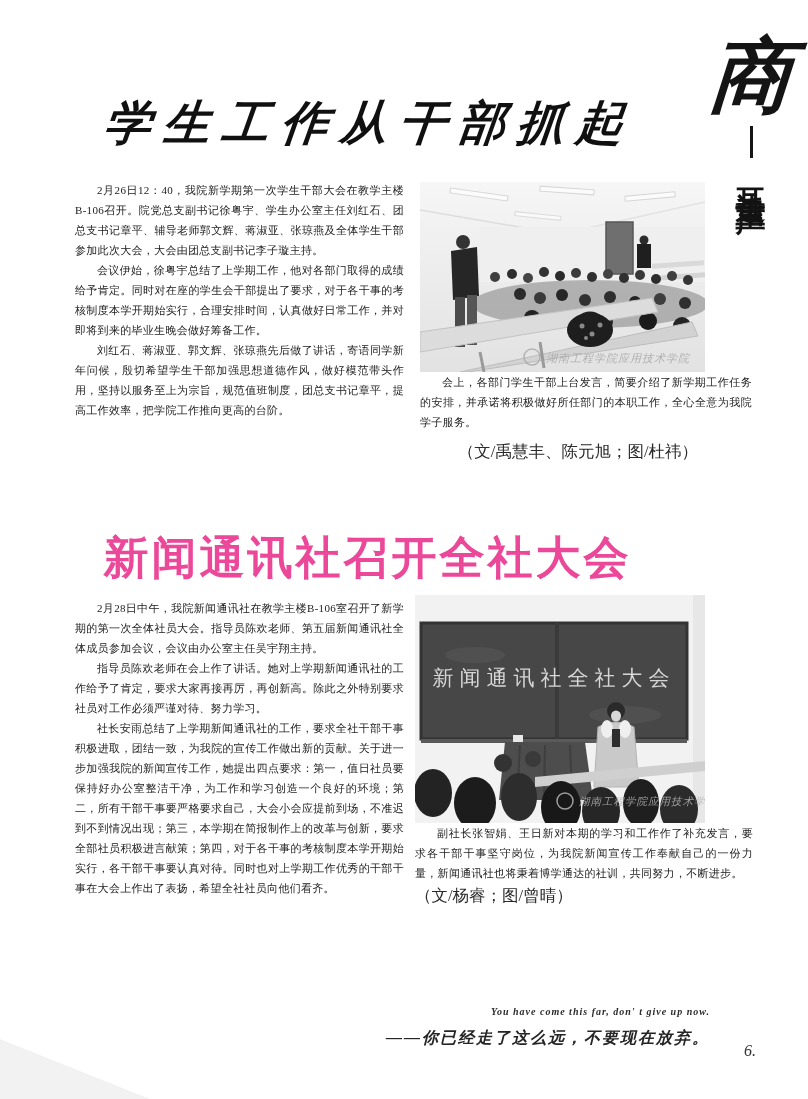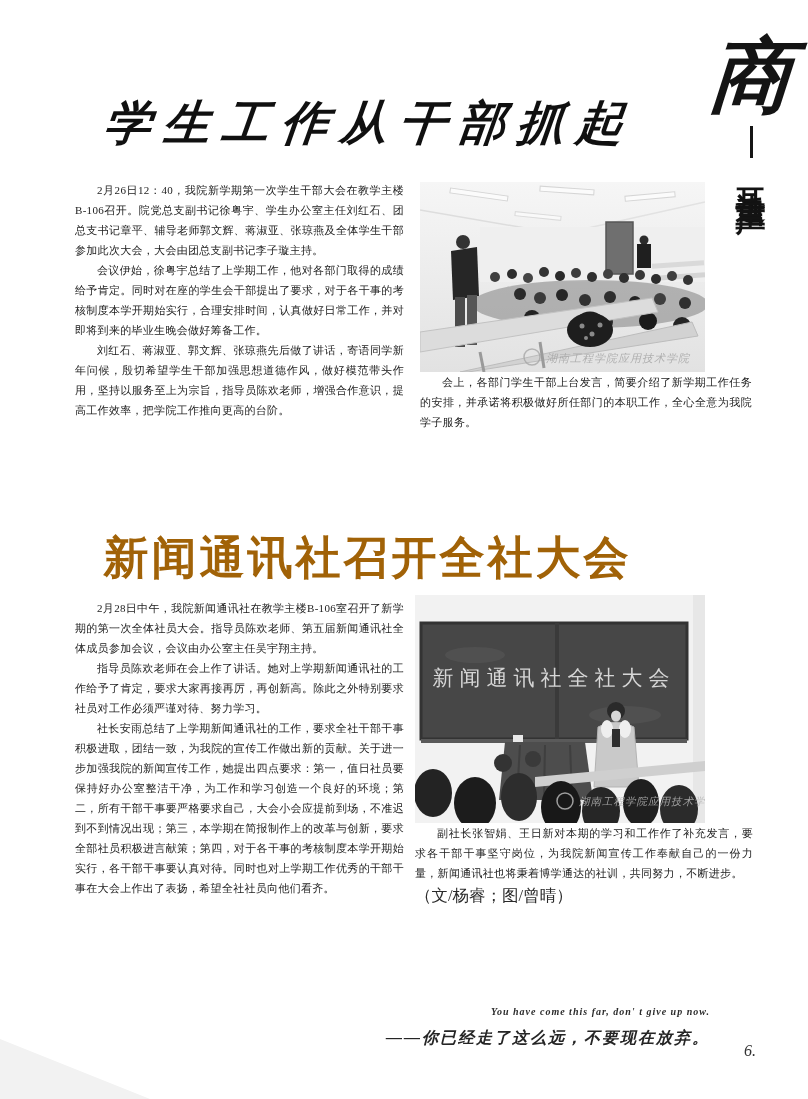--- a/index.html
+++ b/index.html
@@ -35,21 +35,21 @@
   
   .title1 {
     position:absolute; left:75px; top:92px; width:590px;
     text-align:center; font-size:47px; font-weight:bold; font-style:italic;
     letter-spacing:12px; color:#101010; transform:skewX(-6deg);
     white-space:nowrap;
   }
   .title2 {
     position:absolute; left:75px; top:528px; width:585px;
     text-align:center; font-size:45px; font-weight:900;
-    letter-spacing:3px; color:#a16207; white-space:nowrap;
+    letter-spacing:3px; color:#ec4899; white-space:nowrap;
   }
 
   
   .bodytext { font-size:11px; line-height:20px; text-align:justify; letter-spacing:0.3px; color:#222; }
   .bodytext p { text-indent:2em; margin:0; }
 
   .a1-left  { position:absolute; left:75px;  top:180px; width:329px; }
   .a1-right { position:absolute; left:420px; top:182px; width:332px; }
   .a2-left  { position:absolute; left:75px;  top:598px; width:329px; }
   .a2-right { position:absolute; left:415px; top:595px; width:338px; }
@@ -92,21 +92,21 @@
     <div class="masthead-bigchar">商</div>
     <div class="masthead-dash"></div>
     <div class="masthead-vtext">耳边重重声</div>
   </div>
 
   <div class="title1">学生工作从干部抓起</div>
 
   <div class="a1-left bodytext">
     <p>2月26日12：40，我院新学期第一次学生干部大会在教学主楼B-106召开。院党总支副书记徐粤宇、学生办公室主任刘红石、团总支书记章平、辅导老师郭文辉、蒋淑亚、张琼燕及全体学生干部参加此次大会，大会由团总支副书记李子璇主持。</p>
     <p>会议伊始，徐粤宇总结了上学期工作，他对各部门取得的成绩给予肯定。同时对在座的学生会干部提出了要求，对于各干事的考核制度本学开期始实行，合理安排时间，认真做好日常工作，并对即将到来的毕业生晚会做好筹备工作。</p>
-    <p>刘红石、蒋淑亚、郭文辉、张琼燕先后做了讲话，寄语同学新年问候，殷切希望学生干部加强思想道德作风，做好模范带头作用，坚持以服务至上为宗旨，指导员陈欢老师，增强合作意识，提高工作效率，把学院工作推向更高的台阶。</p>
+    <p>刘红石、蒋淑亚、郭文辉、张琼燕先后做了讲话，寄语同学新年问候，殷切希望学生干部加强思想道德作风，做好模范带头作用，坚持以服务至上为宗旨，规范值班制度，团总支书记章平，提高工作效率，把学院工作推向更高的台阶。</p>
   </div>
 
   <div class="a1-right">
 
     <svg class="photo-frame" width="285" height="190" viewBox="0 0 285 190">
       <defs>
         <linearGradient id="wall1" x1="0" y1="0" x2="0" y2="1">
           <stop offset="0" stop-color="#f6f6f6"></stop>
             <stop offset="1" stop-color="#e2e2e2"></stop>
         </linearGradient>
@@ -181,20 +181,21 @@
 
       <g opacity="0.75">
         <circle cx="112" cy="175" r="8" fill="none" stroke="#a3a3a3" stroke-width="1.5"></circle>
         <text x="126" y="180" font-size="11" fill="#9e9e9e" font-style="italic" letter-spacing="1">湖南工程学院应用技术学院</text>
       </g>
     </svg>
 
     <div class="caption bodytext">
       <p>会上，各部门学生干部上台发言，简要介绍了新学期工作任务的安排，并承诺将积极做好所任部门的本职工作，全心全意为我院学子服务。</p>
     </div>
+    <div class="byline1">（文/禹慧丰、陈元旭；图/杜祎）</div>
   </div>
 
   <div class="title2">新闻通讯社召开全社大会</div>
 
   <div class="a2-left bodytext">
     <p>2月28日中午，我院新闻通讯社在教学主楼B-106室召开了新学期的第一次全体社员大会。指导员陈欢老师、第五届新闻通讯社全体成员参加会议，会议由办公室主任吴宇翔主持。</p>
     <p>指导员陈欢老师在会上作了讲话。她对上学期新闻通讯社的工作给予了肯定，要求大家再接再厉，再创新高。除此之外特别要求社员对工作必须严谨对待、努力学习。</p>
     <p>社长安雨总结了上学期新闻通讯社的工作，要求全社干部干事积极进取，团结一致，为我院的宣传工作做出新的贡献。关于进一步加强我院的新闻宣传工作，她提出四点要求：第一，值日社员要保持好办公室整洁干净，为工作和学习创造一个良好的环境；第二，所有干部干事要严格要求自己，大会小会应提前到场，不准迟到不到情况出现；第三，本学期在简报制作上的改革与创新，要求全部社员积极进言献策；第四，对于各干事的考核制度本学开期始实行，各干部干事要认真对待。同时也对上学期工作优秀的干部干事在大会上作出了表扬，希望全社社员向他们看齐。</p>
   </div>
 

